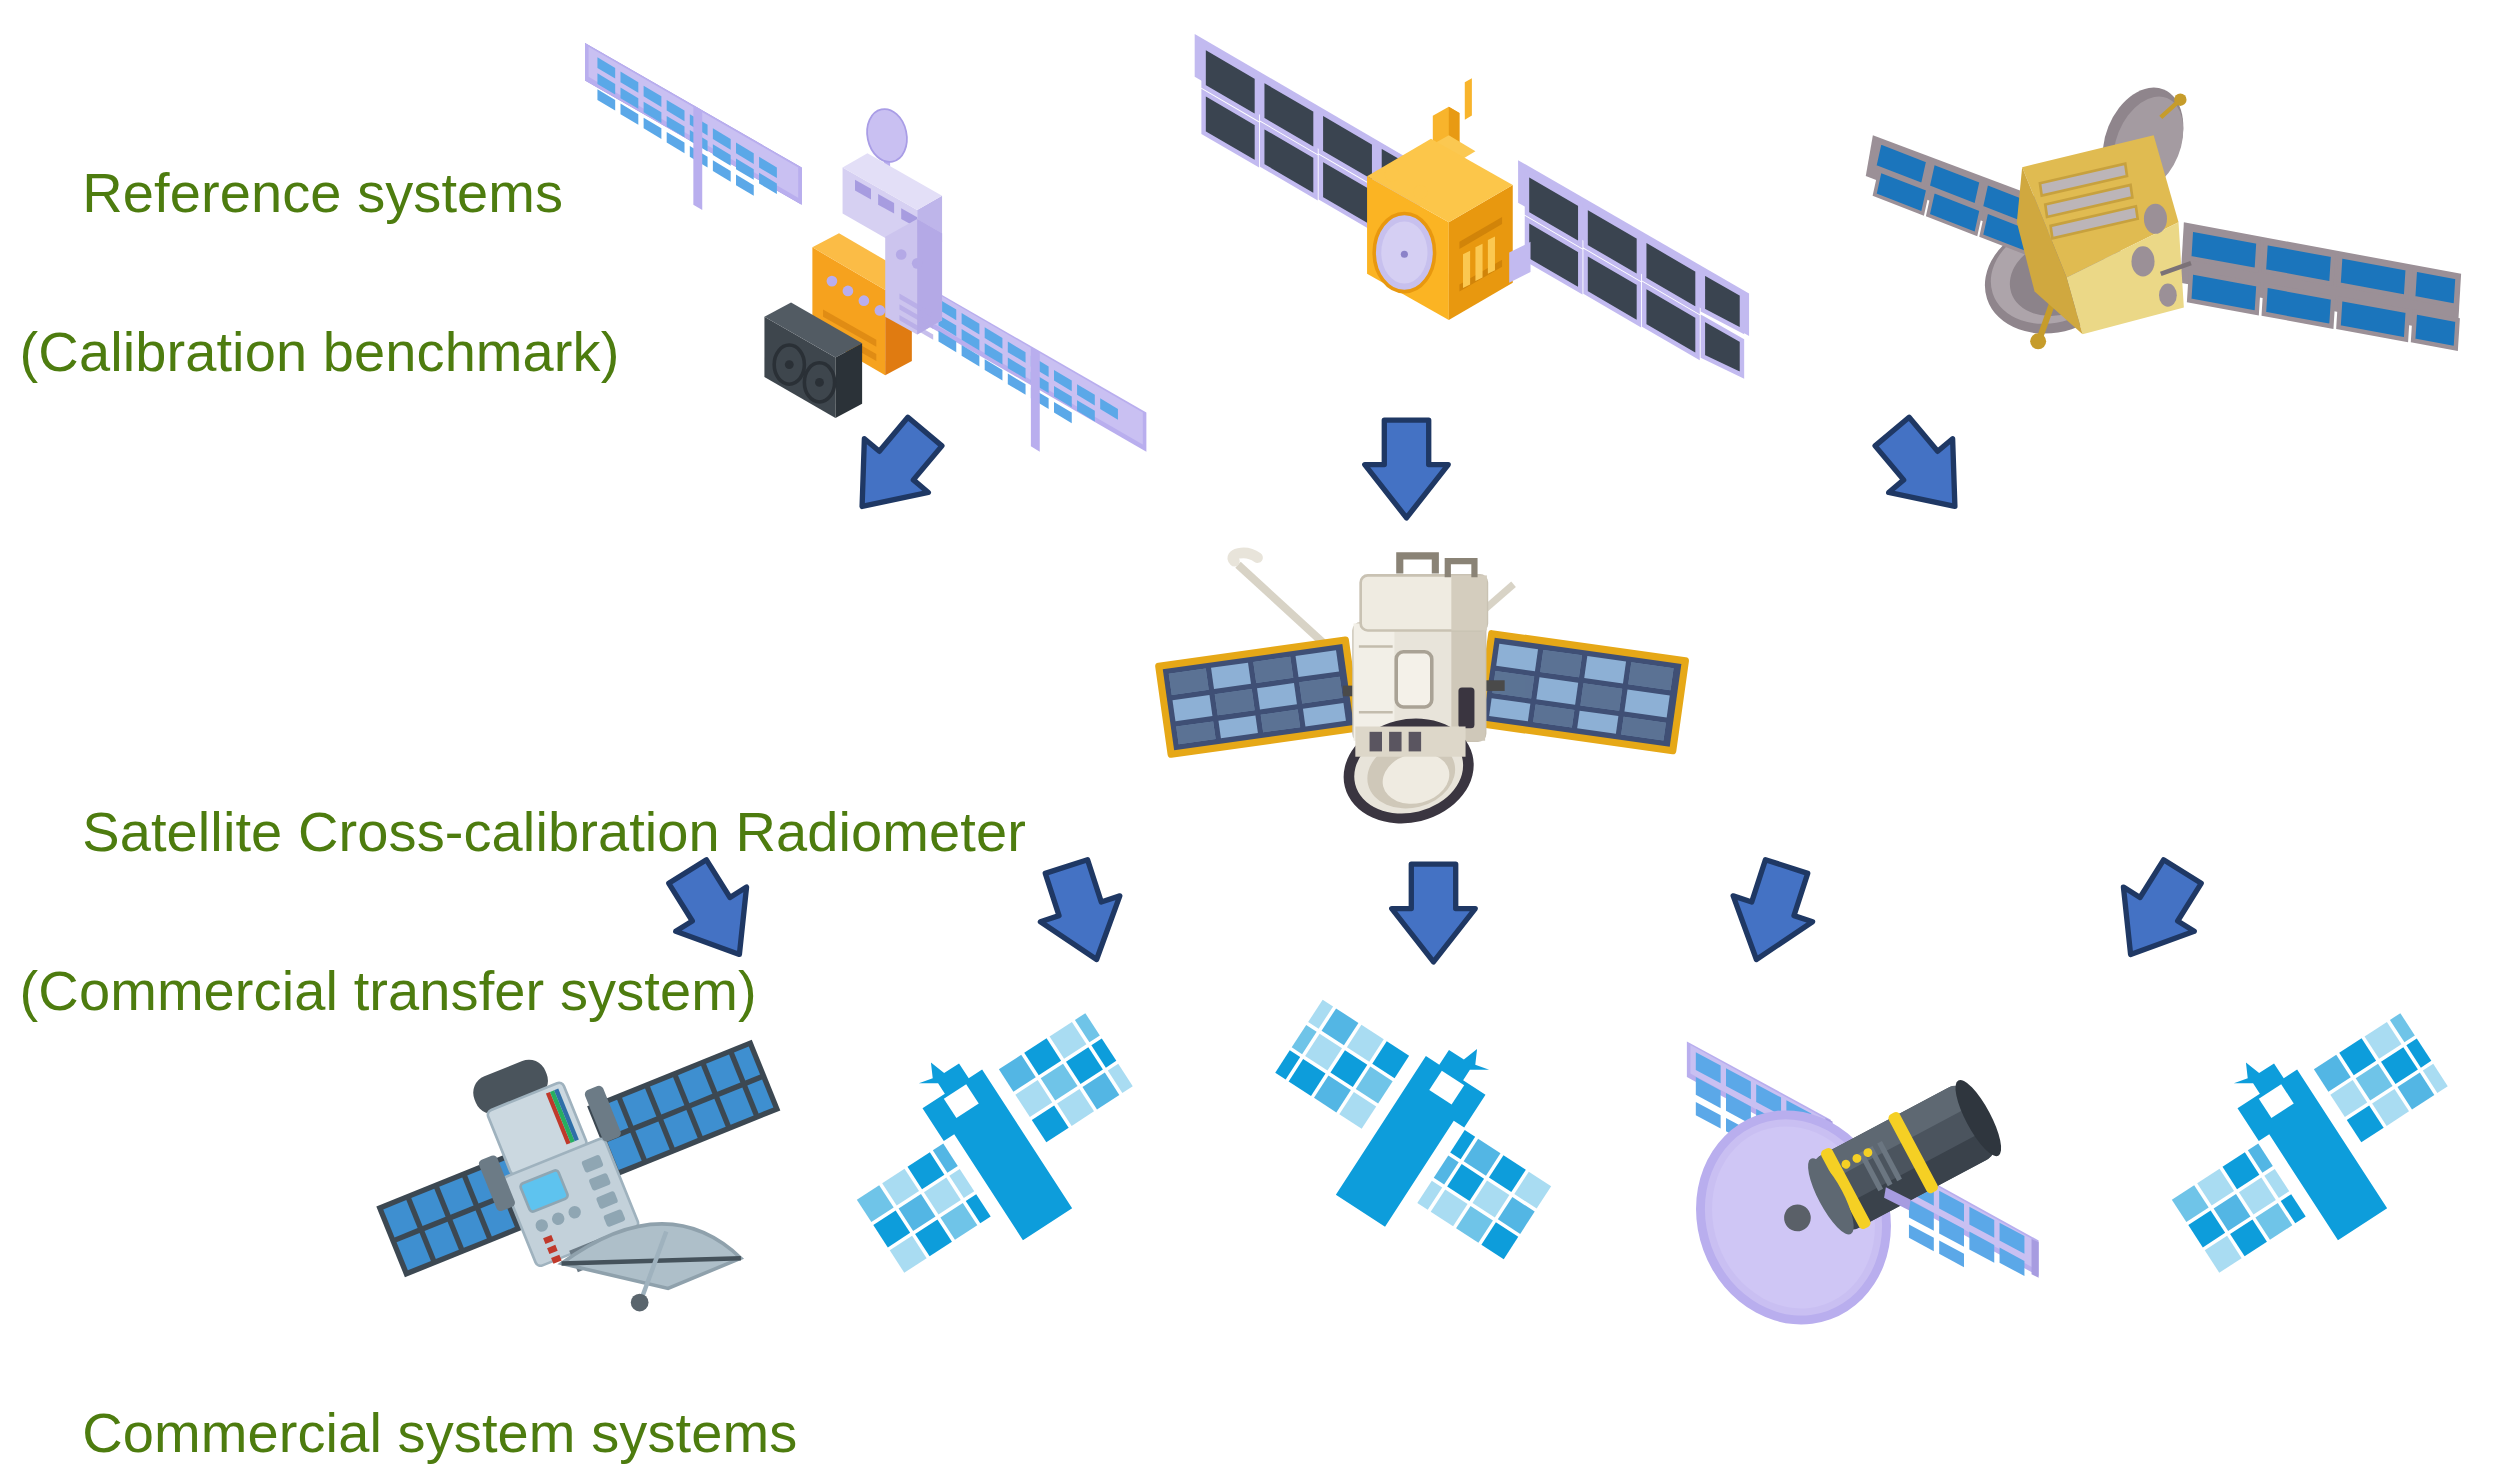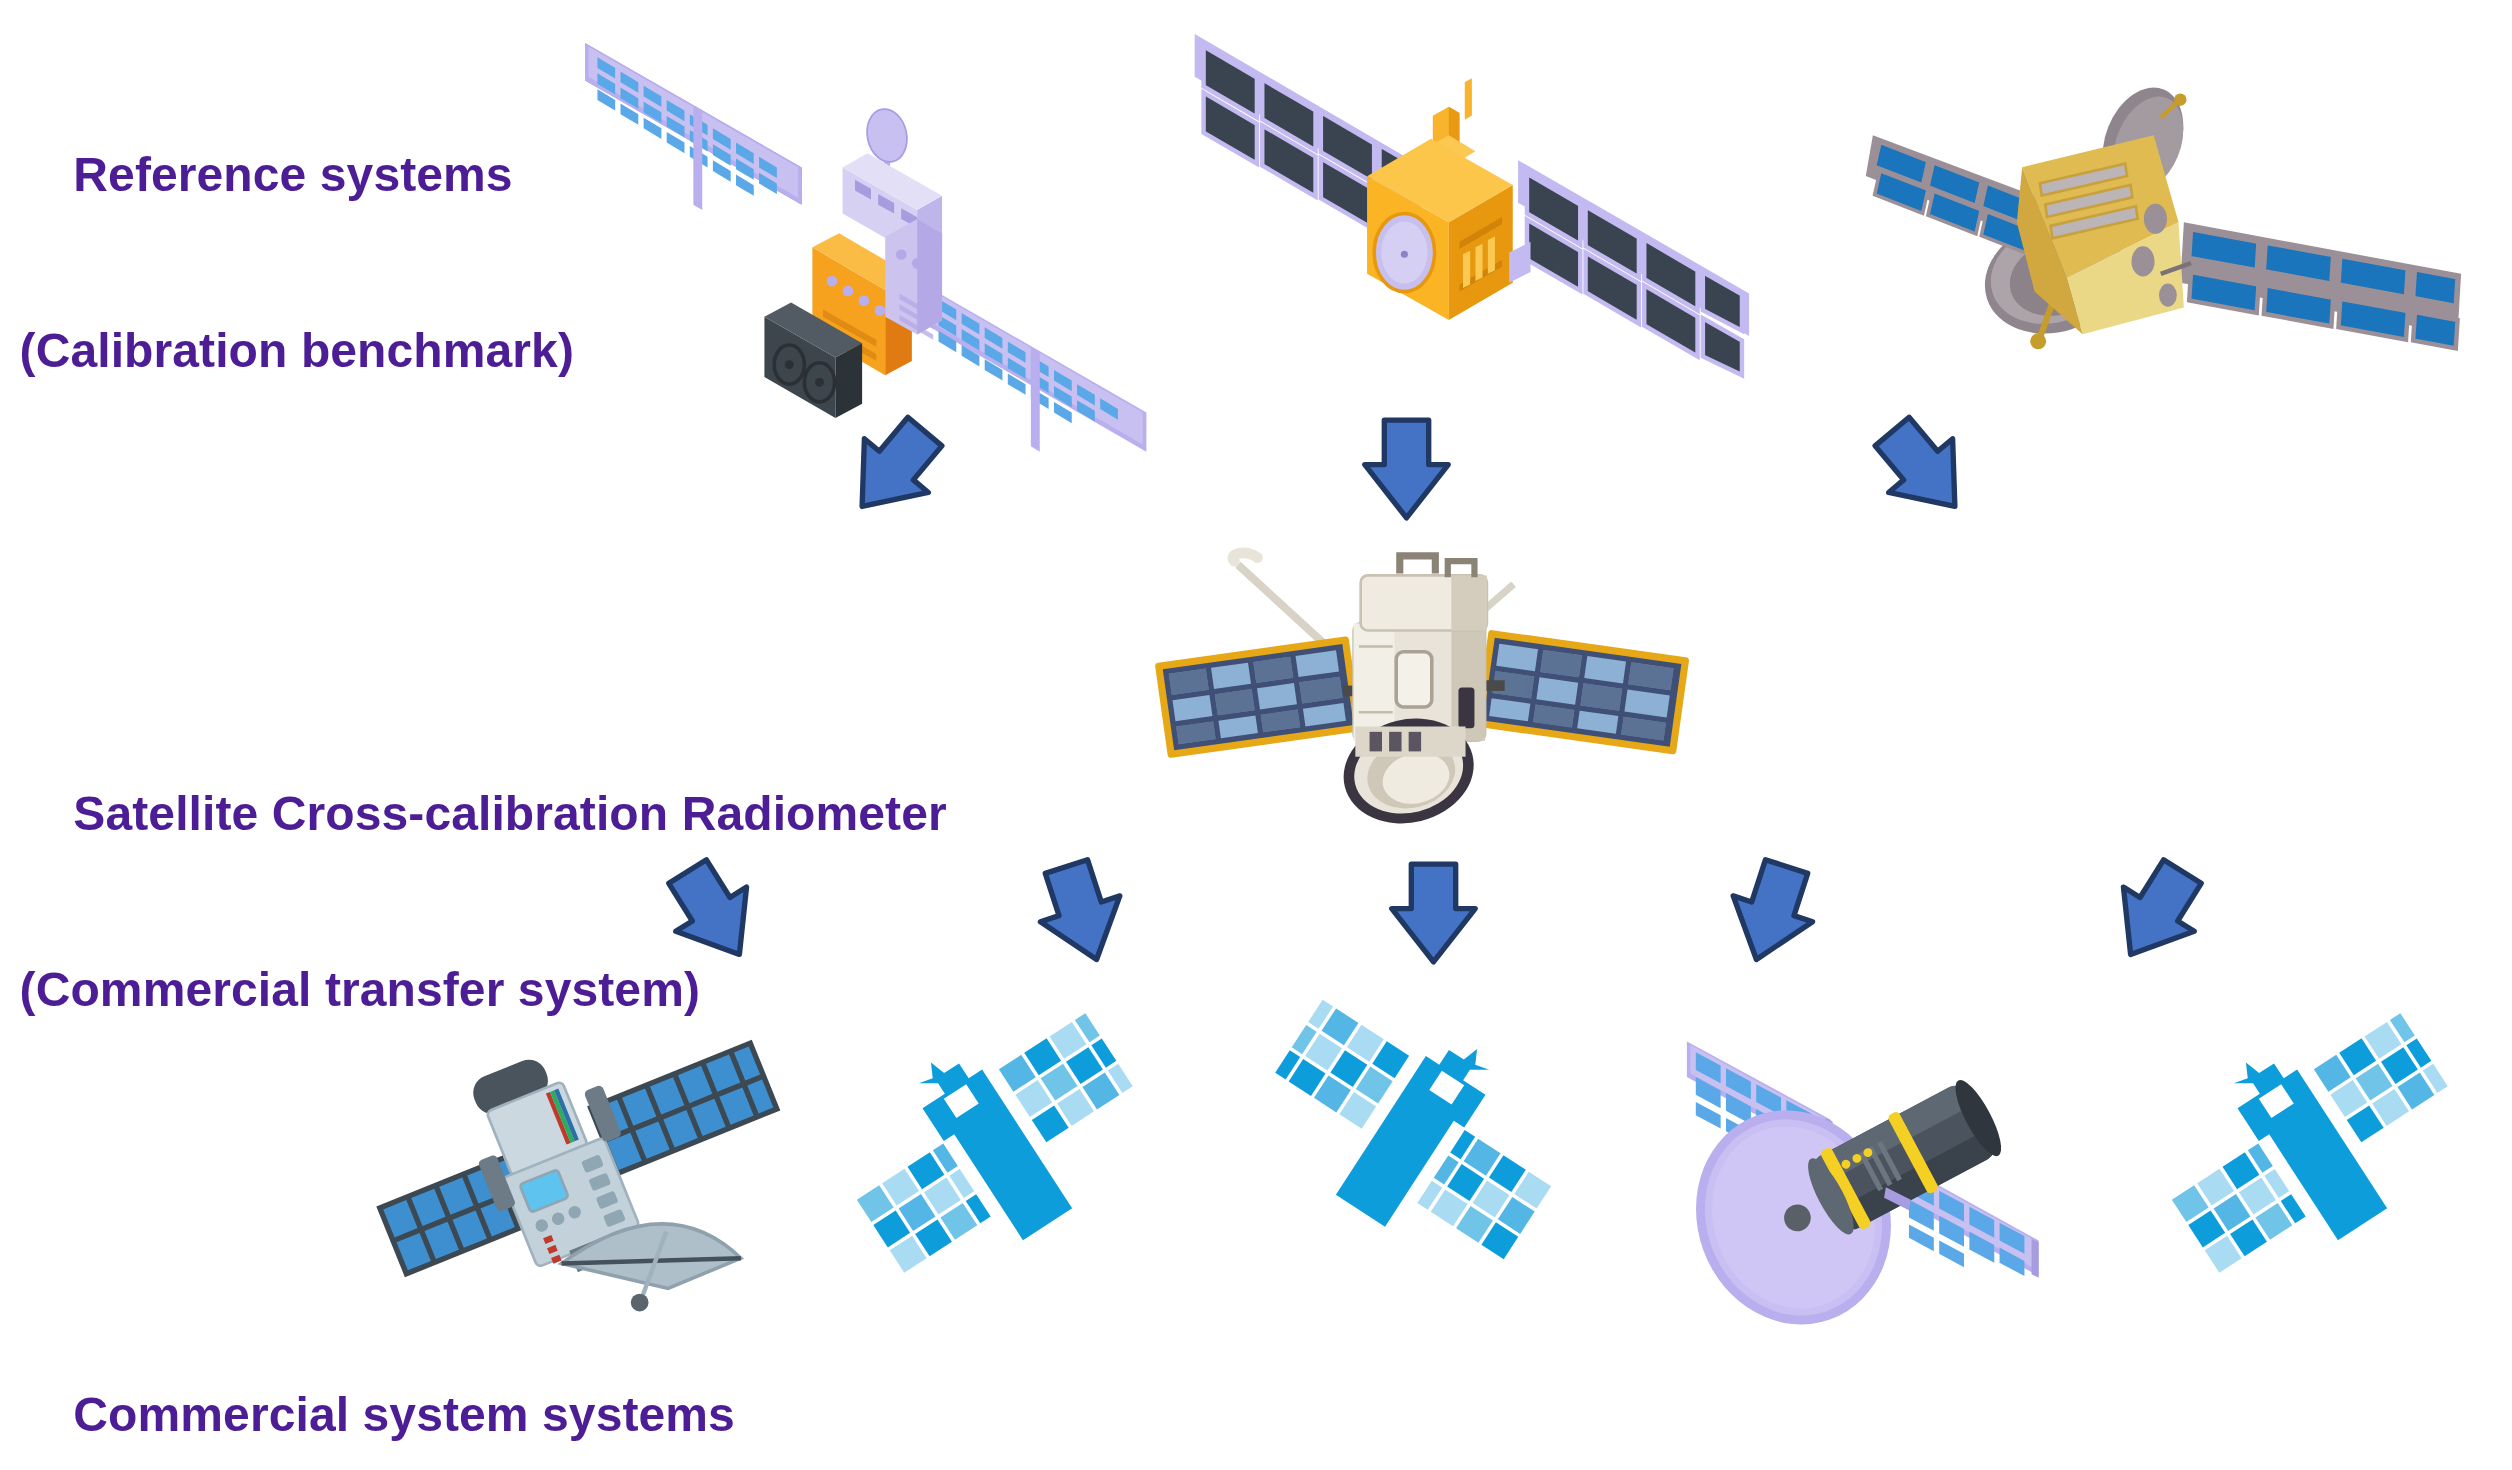--- a/index.html
+++ b/index.html
@@ -11,28 +11,28 @@
   #stage{
     position:relative;
     width:2512px;
     height:1471px;
     background:#ffffff;
     overflow:hidden;
   }
   
   .label{
     position:absolute;
-    font-weight:bold;
-    color:#4c1d95;
-    font-size:48px;
+    font-weight:normal;
+    color:#4d7c0f;
+    font-size:56px;
     line-height:1.42;
     white-space:pre;
     letter-spacing:0.1px;
   }
-  .label .l2{display:block;margin-top:40px;}
+  .label .l2{display:block;}
 
   #label-reference{left:19.6px;  top:73px;}
   #label-transfer {left:19.6px;  top:712px;}
   #label-client   {left:19.6px;  top:1313px;}
 
   
   .sat{position:absolute;}
   .sat svg{display:block;width:100%;height:100%;overflow:visible;}
 
   

